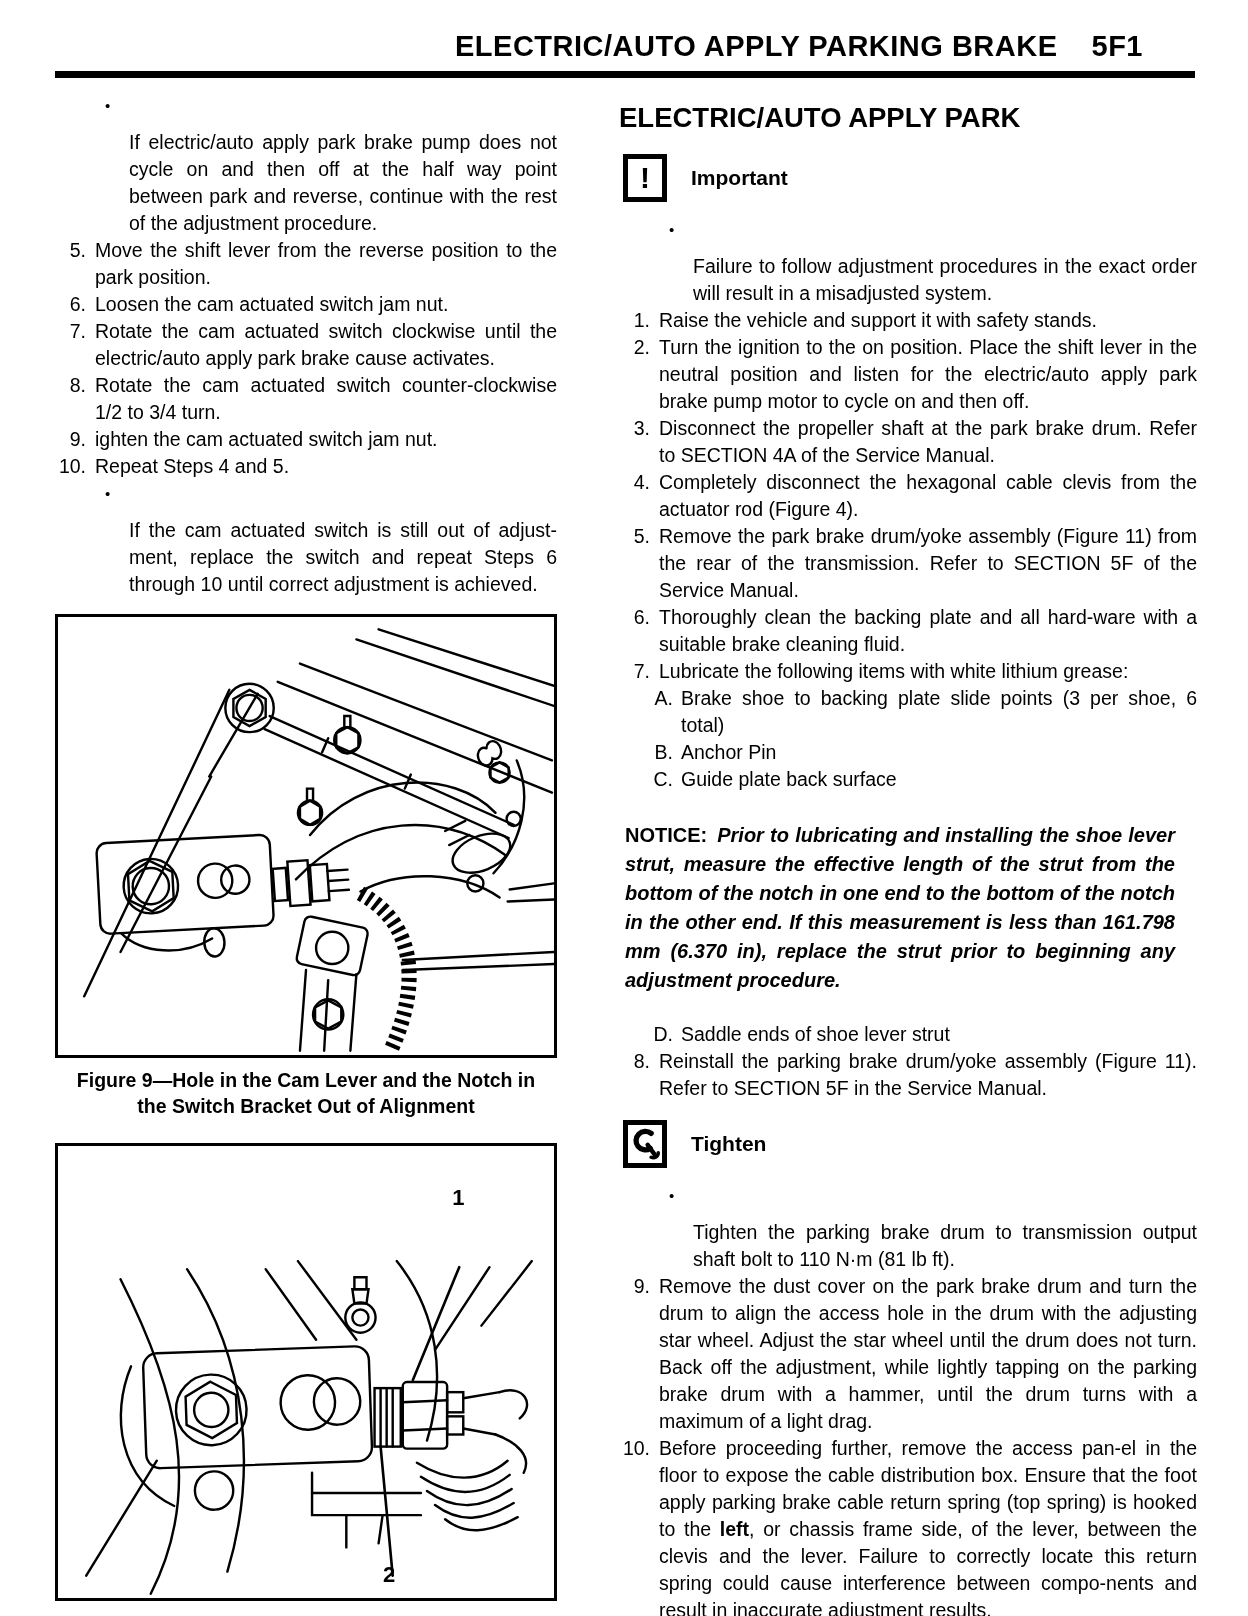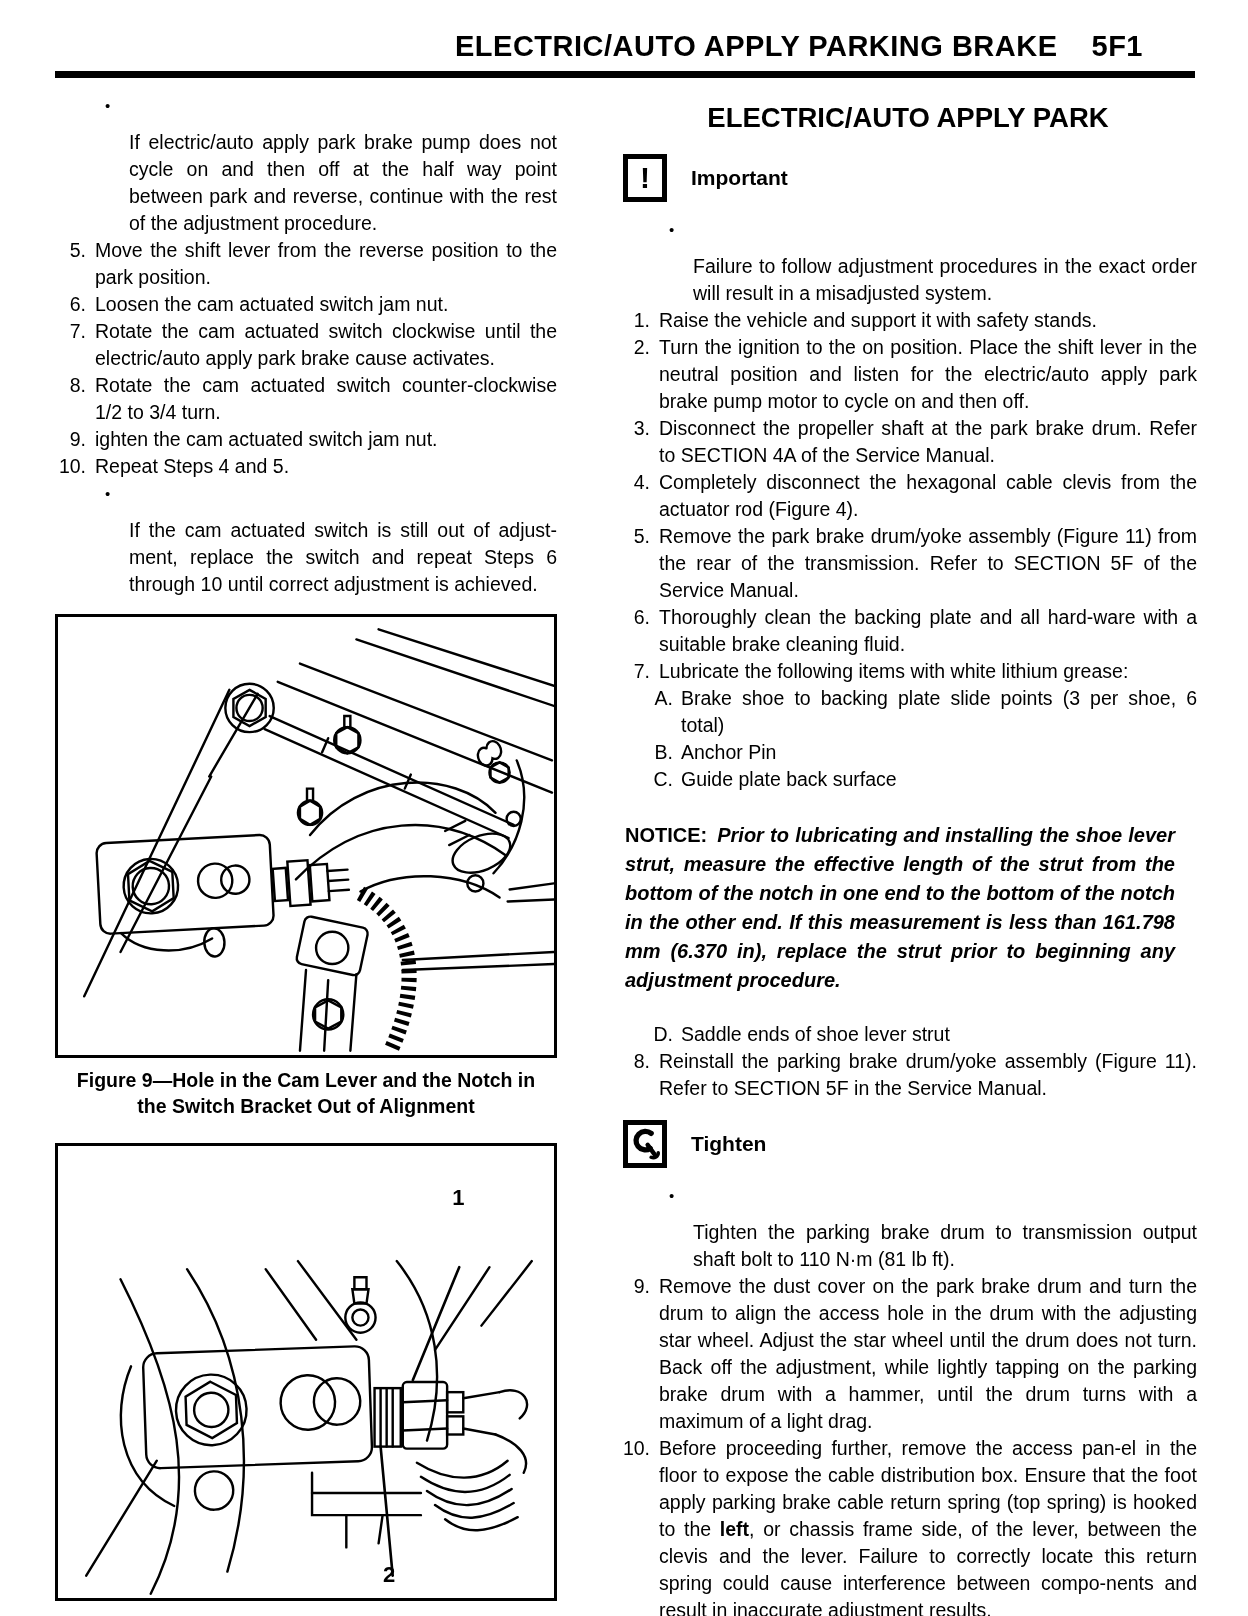--- a/index.html
+++ b/index.html
@@ -25,21 +25,21 @@
   .step .txt{flex:1;}
   .bullet-row{display:flex;margin-left:48px;}
   .bullet-row .bullet{flex:none;width:24px;font-size:15px;line-height:27px;text-align:left;padding-left:2px;}
   .bullet-row .txt{flex:1;margin-top:37px;}
   .lettered{display:flex;margin-left:28px;}
   .lettered .num{flex:none;width:34px;text-align:right;padding-right:8px;box-sizing:border-box;
                  font-size:19.5px;line-height:27px;}
   .lettered .txt{flex:1;}
 
   
-  .section-title{font-weight:bold;font-size:27.5px;line-height:36px;text-align:center;margin:8px 0 16px;}
+  .section-title{font-weight:bold;font-size:27.5px;line-height:36px;margin:8px 0 16px;}
 
   .icon-row{display:flex;align-items:center;gap:24px;margin:18px 0 14px 4px;}
   .icon-box{flex:none;width:44px;height:48px;border:5px solid #000;box-sizing:border-box;
             display:flex;align-items:center;justify-content:center;
             font-weight:bold;font-size:30px;line-height:1;}
   .icon-label{font-weight:bold;font-size:21px;}
 
   .notice{font-weight:bold;font-style:italic;font-size:20px;line-height:29px;
           text-align:justify;margin:28px 22px 26px 6px;}
   .notice .notice-label{font-style:normal;padding-right:10px;}

